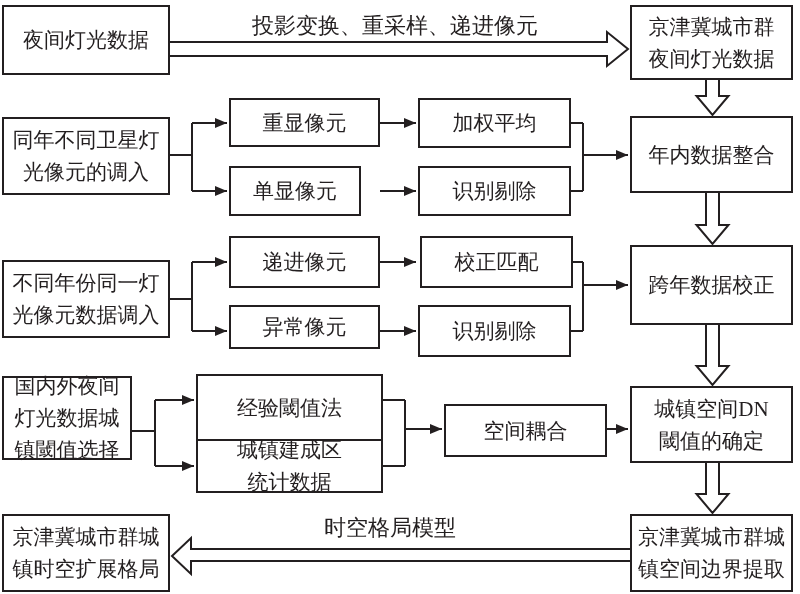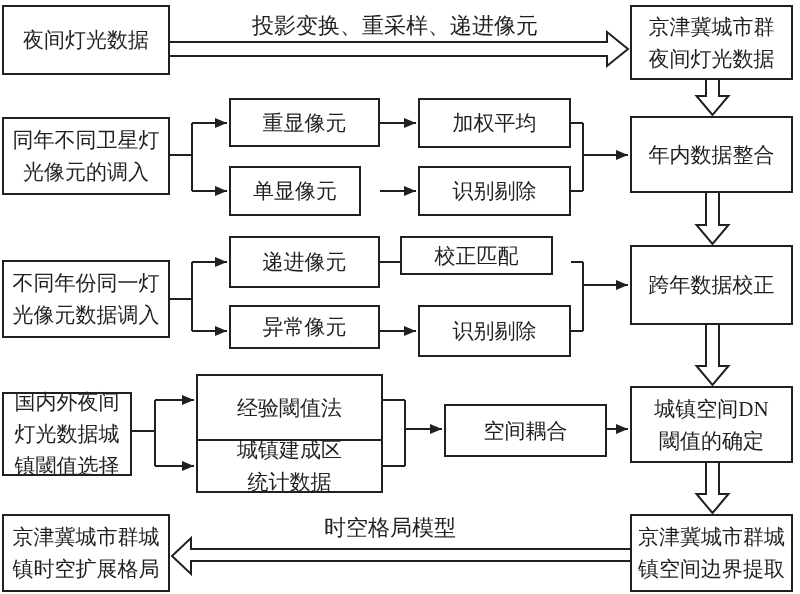--- a/index.html
+++ b/index.html
@@ -63,37 +63,37 @@
       <polygon points="706,324 719,324 719,366 728.5,366 712.5,385 696.5,366 706,366"></polygon>
       <polygon points="706,462 719,462 719,494 728.5,494 712.5,513 696.5,494 706,494"></polygon>
     </g>
   </svg>
 
   <div class="box" style="left:2px;top:5px;width:168px;height:70px">夜间灯光数据</div>
   <div class="box" style="left:2px;top:117px;width:168px;height:78px">同年不同卫星灯
 光像元的调入</div>
   <div class="box" style="left:2px;top:260px;width:168px;height:78px">不同年份同一灯
 光像元数据调入</div>
-  <div class="box" style="left:2px;top:392px;width:130px;height:84px">国内外夜间
+  <div class="box" style="left:2px;top:376px;width:130px;height:84px">国内外夜间
 灯光数据城
 镇閾值选择</div>
   <div class="box" style="left:2px;top:514px;width:168px;height:78px">京津冀城市群城
 镇时空扩展格局</div>
 
   <div class="box" style="left:229px;top:98px;width:151px;height:49px">重显像元</div>
   <div class="box" style="left:229px;top:166px;width:132px;height:50px">单显像元</div>
   <div class="box" style="left:229px;top:236px;width:151px;height:52px">递进像元</div>
   <div class="box" style="left:229px;top:305px;width:151px;height:44px">异常像元</div>
   <div class="box" style="left:196px;top:374px;width:187px;height:67px">经验閾值法</div>
   <div class="box" style="left:196px;top:439px;width:187px;height:54px">城镇建成区
 统计数据</div>
 
   <div class="box" style="left:418px;top:98px;width:153px;height:50px">加权平均</div>
   <div class="box" style="left:418px;top:166px;width:153px;height:50px">识别剔除</div>
-  <div class="box" style="left:400px;top:236px;width:153px;height:39px">校正匹配</div>
+  <div class="box" style="left:420px;top:236px;width:153px;height:52px">校正匹配</div>
   <div class="box" style="left:418px;top:305px;width:153px;height:52px">识别剔除</div>
   <div class="box" style="left:444px;top:404px;width:163px;height:53px">空间耦合</div>
 
   <div class="box" style="left:630px;top:5px;width:163px;height:75px">京津冀城市群
 夜间灯光数据</div>
   <div class="box" style="left:630px;top:116px;width:163px;height:77px">年内数据整合</div>
   <div class="box" style="left:630px;top:245px;width:163px;height:80px">跨年数据校正</div>
   <div class="box" style="left:630px;top:386px;width:163px;height:77px">城镇空间DN
 閾值的确定</div>
   <div class="box" style="left:630px;top:514px;width:163px;height:78px">京津冀城市群城

